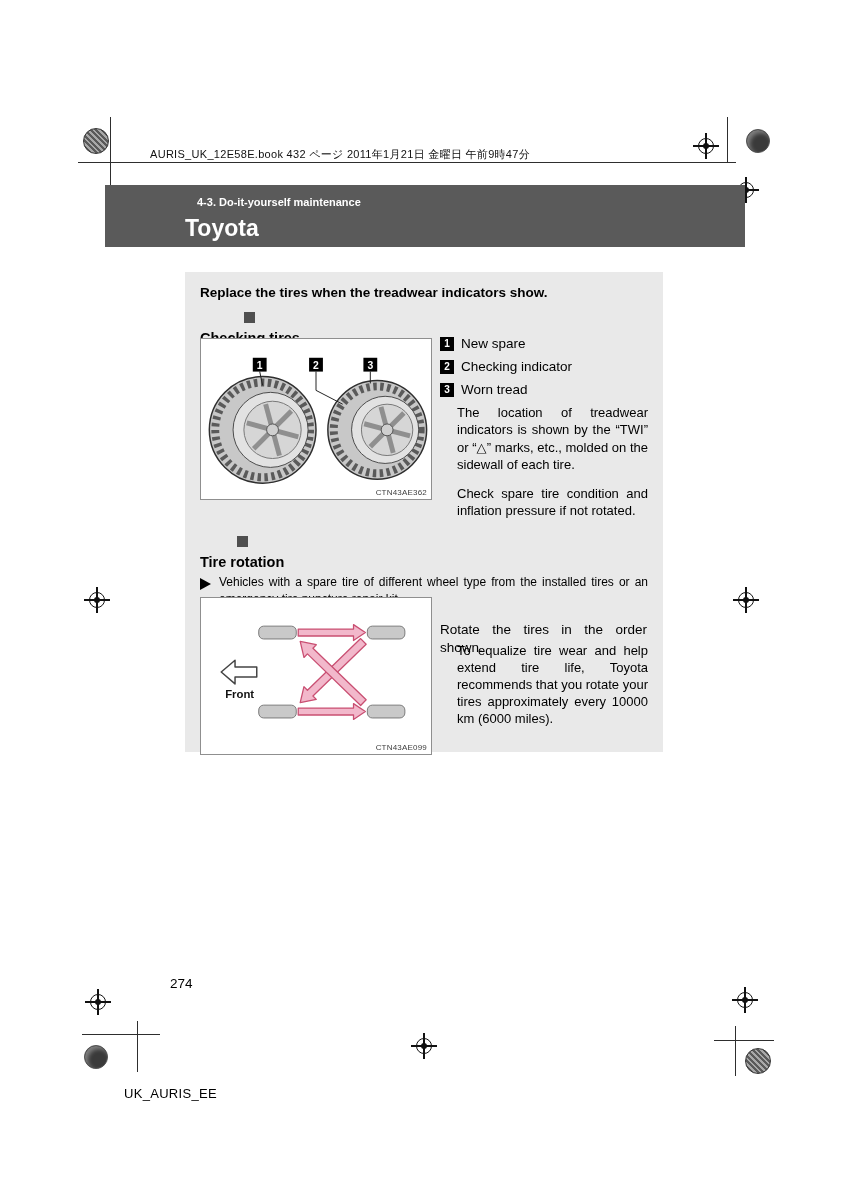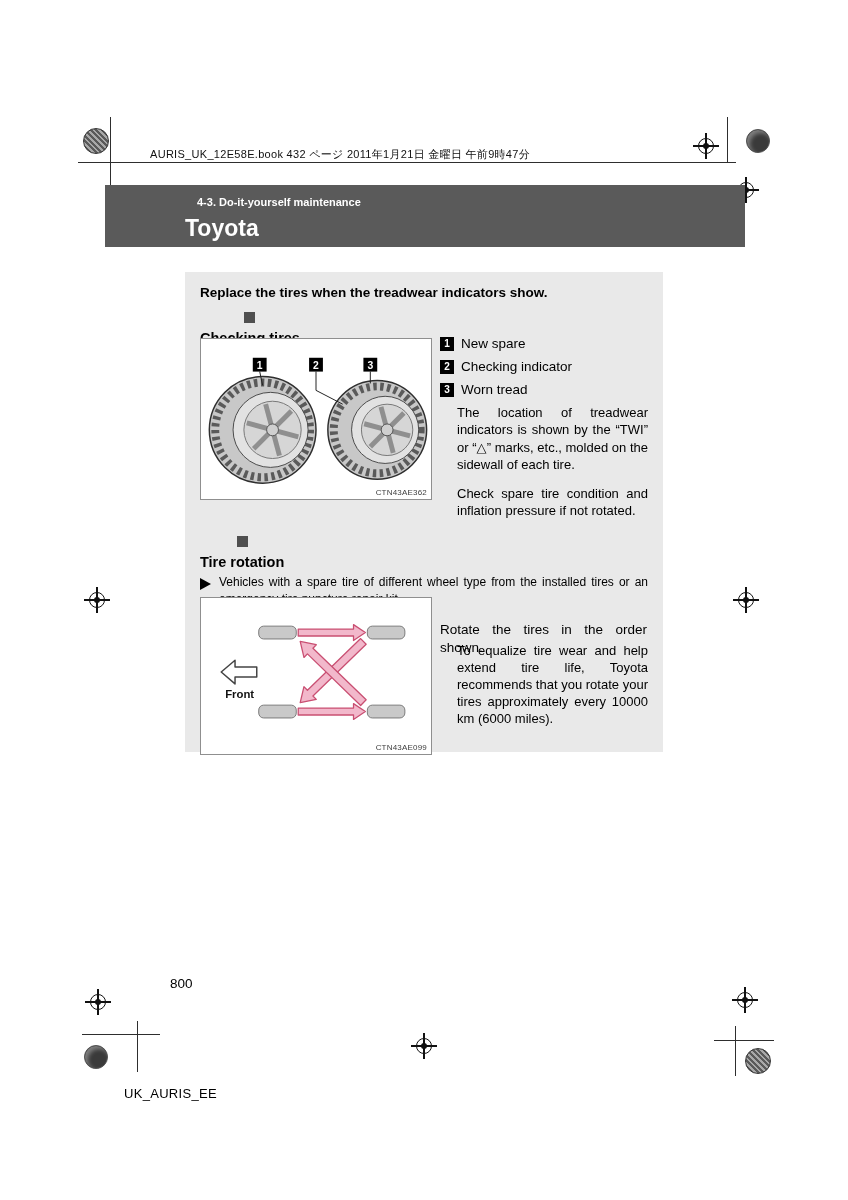--- a/index.html
+++ b/index.html
@@ -235,16 +235,16 @@
         <text x="24" y="101" font-size="11.5" font-weight="bold" fill="#111">Front</text>
       </svg>
       <div class="fig-caption">CTN43AE099</div>
     </div>
 
     <div class="para p-rot-1">Rotate the tires in the order shown.</div>
     <div class="para p-rot-2">To equalize tire wear and help extend tire life, Toyota recommends that you rotate your tires approximately every 10000 km (6000 miles).</div>
 
   </div>
 
-  <div class="page-num">800</div>
+  <div class="page-num">274</div>
   <div class="doc-code">UK_AURIS_EE</div>
 
 </div>
 
 </body></html>

